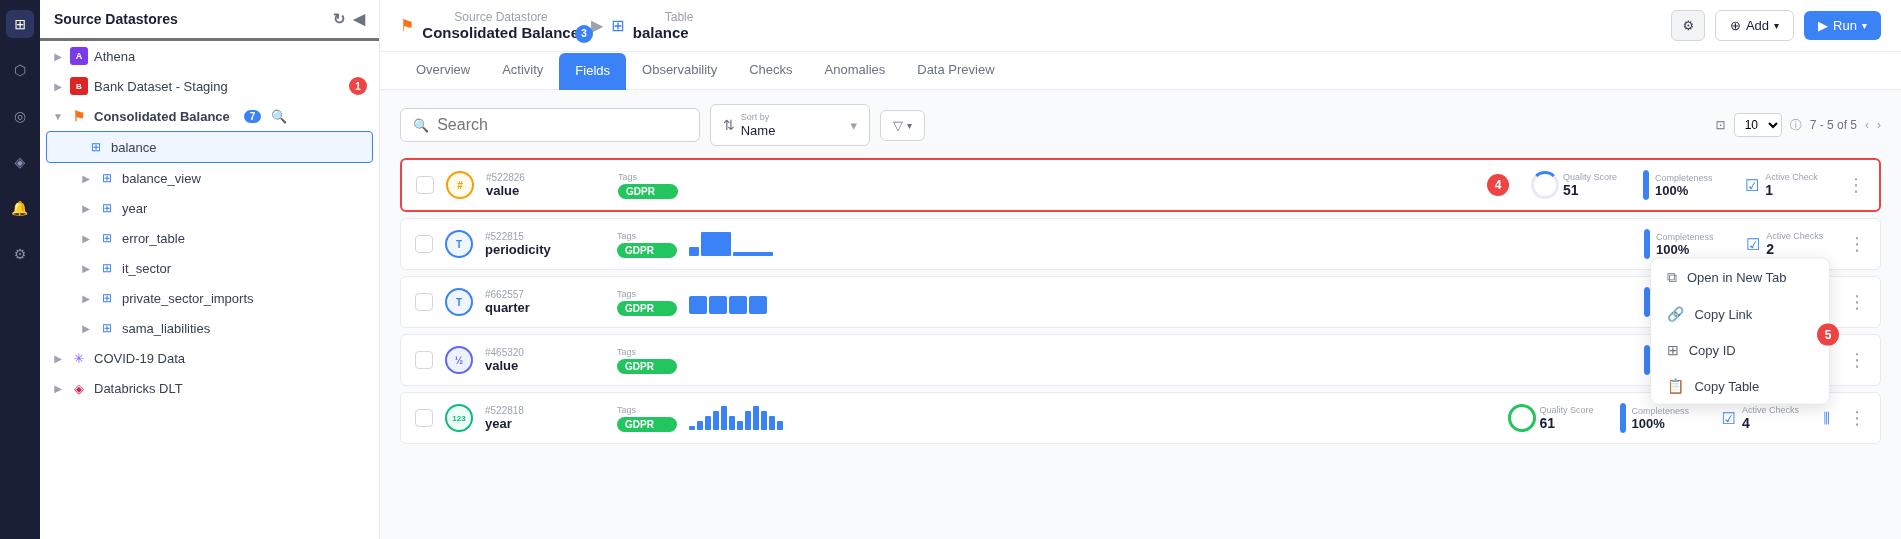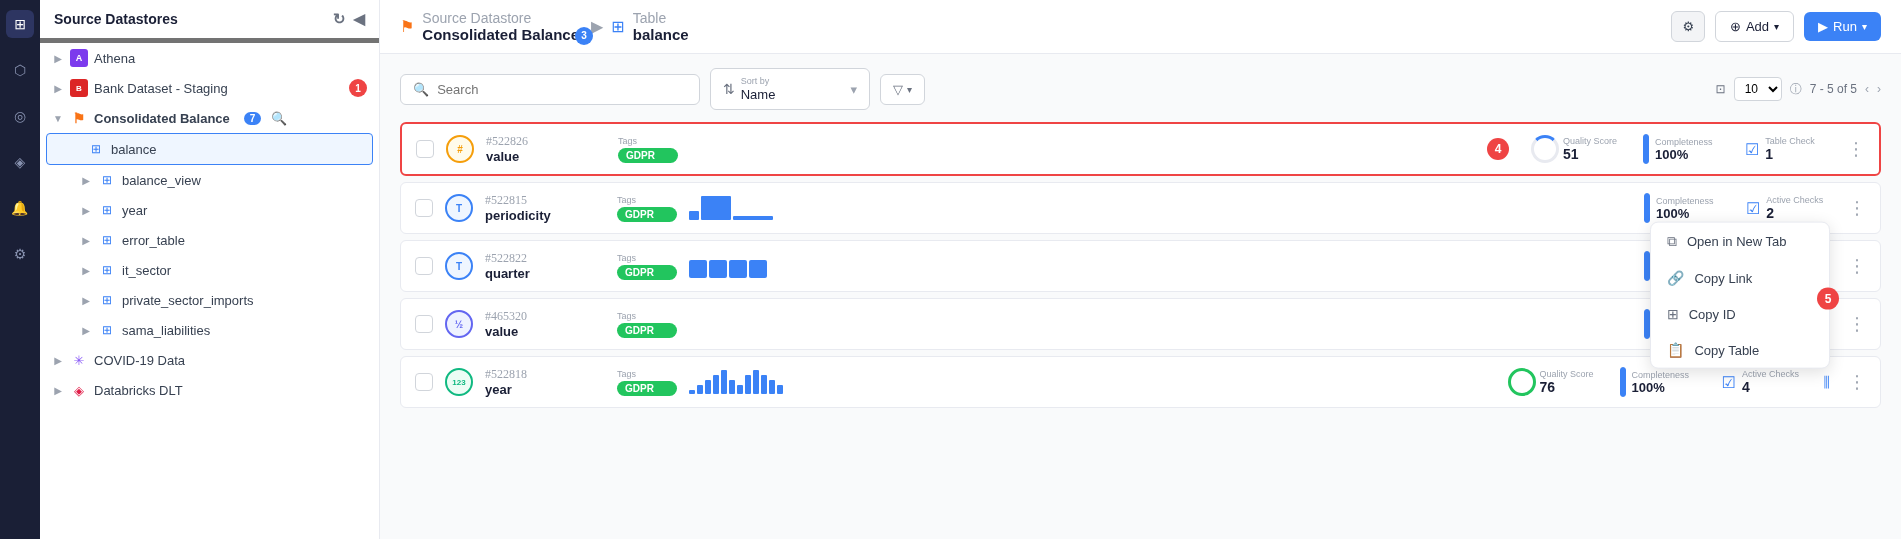--- a/index.html
+++ b/index.html
@@ -34,21 +34,21 @@
       display: flex;
       flex-direction: column;
       flex-shrink: 0;
       overflow: hidden;
     }
     .sidebar-header {
       display: flex;
       align-items: center;
       justify-content: space-between;
       padding: 10px 14px;
-      border-bottom: 5px solid #737373;
+      border-bottom: 3px solid #737373;
       font-size: 14px;
       font-weight: 600;
       color: #1a1f36;
     }
     .sidebar-header-icons { display: flex; gap: 8px; }
     .sidebar-header-icons span { cursor: pointer; color: #6b7280; font-size: 15px; }
 
     .sidebar-tree { overflow-y: auto; flex: 1; }
     .tree-item {
       display: flex;
@@ -100,21 +100,21 @@
       background: #fff;
     }
     .breadcrumb {
       display: flex;
       align-items: center;
       gap: 8px;
       font-size: 13px;
       color: #6b7280;
     }
     .breadcrumb-source { display: flex; flex-direction: column; }
-    .breadcrumb-label { font-size: 14px; color: #9ca3af; }
+    .breadcrumb-label { font-size: 12px; color: #9ca3af; margin-left: 32px; }
     .breadcrumb-name { font-size: 15px; font-weight: 600; color: #1a1f36; }
     .breadcrumb-chevron { color: #9ca3af; font-size: 16px; }
     .breadcrumb-table { display: flex; flex-direction: column; }
     .top-bar-actions { display: flex; gap: 10px; align-items: center; }
 
     .btn {
       display: flex; align-items: center; gap: 5px;
       padding: 7px 14px;
       border-radius: 6px;
       border: none;
@@ -185,21 +185,21 @@
       background: #fff;
       border: 1px solid #d1d5db;
       border-radius: 6px;
       padding: 7px 12px;
       flex: 1;
       max-width: 300px;
     }
     .search-box input {
       border: none;
       outline: none;
-      font-size: 13px;
+      font-size: 16px;
       color: #374151;
       width: 100%;
       background: transparent;
     }
     .sort-box {
       display: flex;
       align-items: center;
       gap: 6px;
       background: #fff;
       border: 1px solid #d1d5db;
@@ -258,21 +258,21 @@
       font-size: 10px;
       font-weight: bold;
       flex-shrink: 0;
     }
     .type-T { border-color: #3b82f6; color: #3b82f6; background: #eff6ff; }
     .type-frac { border-color: #6366f1; color: #6366f1; background: #eef2ff; }
     .type-123 { border-color: #10b981; color: #10b981; background: #ecfdf5; font-size: 8px; }
     .type-hash { border-color: #f59e0b; color: #f59e0b; background: #fffbeb; }
 
     .row-info { display: flex; flex-direction: column; min-width: 120px; }
-    .row-id { font-size: 12px; color: #9ca3af; font-family: Liberation Serif, serif; }
+    .row-id { font-size: 10px; color: #9ca3af; }
     .row-name { font-size: 13px; font-weight: 600; color: #1a1f36; }
 
     .tag-gdpr {
       background: #22c55e;
       color: #fff;
       border-radius: 10px;
       padding: 2px 8px;
       font-size: 10px;
       font-weight: 600;
     }
@@ -470,20 +470,29 @@
         <span class="btn-chevron">▾</span>
       </button>
       <button class="btn btn-run">
         <span>▶</span>
         <span>Run</span>
         <span class="btn-chevron">▾</span>
       </button>
     </div>
   </div>
 
+  <div class="tabs">
+    <div class="tab">Overview</div>
+    <div class="tab">Activity</div>
+    <div class="tab active">Fields</div>
+    <div class="tab">Observability</div>
+    <div class="tab">Checks</div>
+    <div class="tab">Anomalies</div>
+    <div class="tab">Data Preview</div>
+  </div>
 
   <div class="fields-content">
 
     <div class="filter-bar">
       <div class="search-box">
         <span style="color:#9ca3af;">🔍</span>
         <input type="text" placeholder="Search" style="">
       </div>
       <div class="sort-box">
         <span style="color:#6b7280;font-size:14px;">⇅</span>
@@ -544,21 +553,21 @@
           </div>
           <div style="display:flex;flex-direction:column;">
             <span style="font-size:9px;color:#9ca3af;">Completeness</span>
             <span style="font-size:13px;font-weight:600;color:#1a1f36;">100%</span>
           </div>
         </div>
 
         <div style="display:flex;align-items:center;gap:6px;min-width:90px;">
           <span class="check-icon">☑</span>
           <div style="display:flex;flex-direction:column;">
-            <span style="font-size:9px;color:#9ca3af;">Table Check</span>
+            <span style="font-size:9px;color:#9ca3af;">Active Check</span>
             <span style="font-size:14px;font-weight:700;color:#1a1f36;">1</span>
           </div>
         </div>
         <span class="row-menu">⋮</span>
       </div>
 
       <div class="table-row">
         <div class="row-checkbox"></div>
         <div class="row-type-icon type-T">T</div>
         <div class="row-info">
@@ -592,21 +601,21 @@
             <span style="font-size:14px;font-weight:700;color:#1a1f36;">2</span>
           </div>
         </div>
         <span class="row-menu">⋮</span>
       </div>
 
       <div class="table-row" style="position:relative;">
         <div class="row-checkbox"></div>
         <div class="row-type-icon type-T">T</div>
         <div class="row-info">
-          <span class="row-id">#522822</span>
+          <span class="row-id">#662557</span>
           <span class="row-name">quarter</span>
         </div>
         <div style="display:flex;flex-direction:column;gap:2px;min-width:60px;">
           <span style="font-size:9px;color:#9ca3af;">Tags</span>
           <span class="tag-gdpr">GDPR</span>
         </div>
 
         <div class="mini-chart">
           <div style="width:18px;height:18px;background:#3b82f6;border-radius:2px;"></div>
           <div style="width:18px;height:18px;background:#3b82f6;border-radius:2px;"></div>
@@ -709,21 +718,21 @@
           <div class="mini-bar" style="height:80%;width:6px;"></div>
           <div class="mini-bar" style="height:60%;width:6px;"></div>
           <div class="mini-bar" style="height:40%;width:6px;"></div>
         </div>
         <div style="flex:1;"></div>
 
         <div style="display:flex;align-items:center;gap:4px;min-width:100px;">
           <div style="width:28px;height:28px;border-radius:50%;border:3px solid #22c55e;"></div>
           <div style="display:flex;flex-direction:column;">
             <span style="font-size:9px;color:#9ca3af;">Quality Score</span>
-            <span style="font-size:14px;font-weight:700;color:#1a1f36;">76</span>
+            <span style="font-size:14px;font-weight:700;color:#1a1f36;">61</span>
           </div>
         </div>
         <div style="display:flex;align-items:center;gap:6px;min-width:90px;">
           <div class="completeness-bar-wrap">
             <div class="completeness-fill" style="height:100%;"></div>
           </div>
           <div style="display:flex;flex-direction:column;">
             <span style="font-size:9px;color:#9ca3af;">Completeness</span>
             <span style="font-size:13px;font-weight:600;color:#1a1f36;">100%</span>
           </div>

